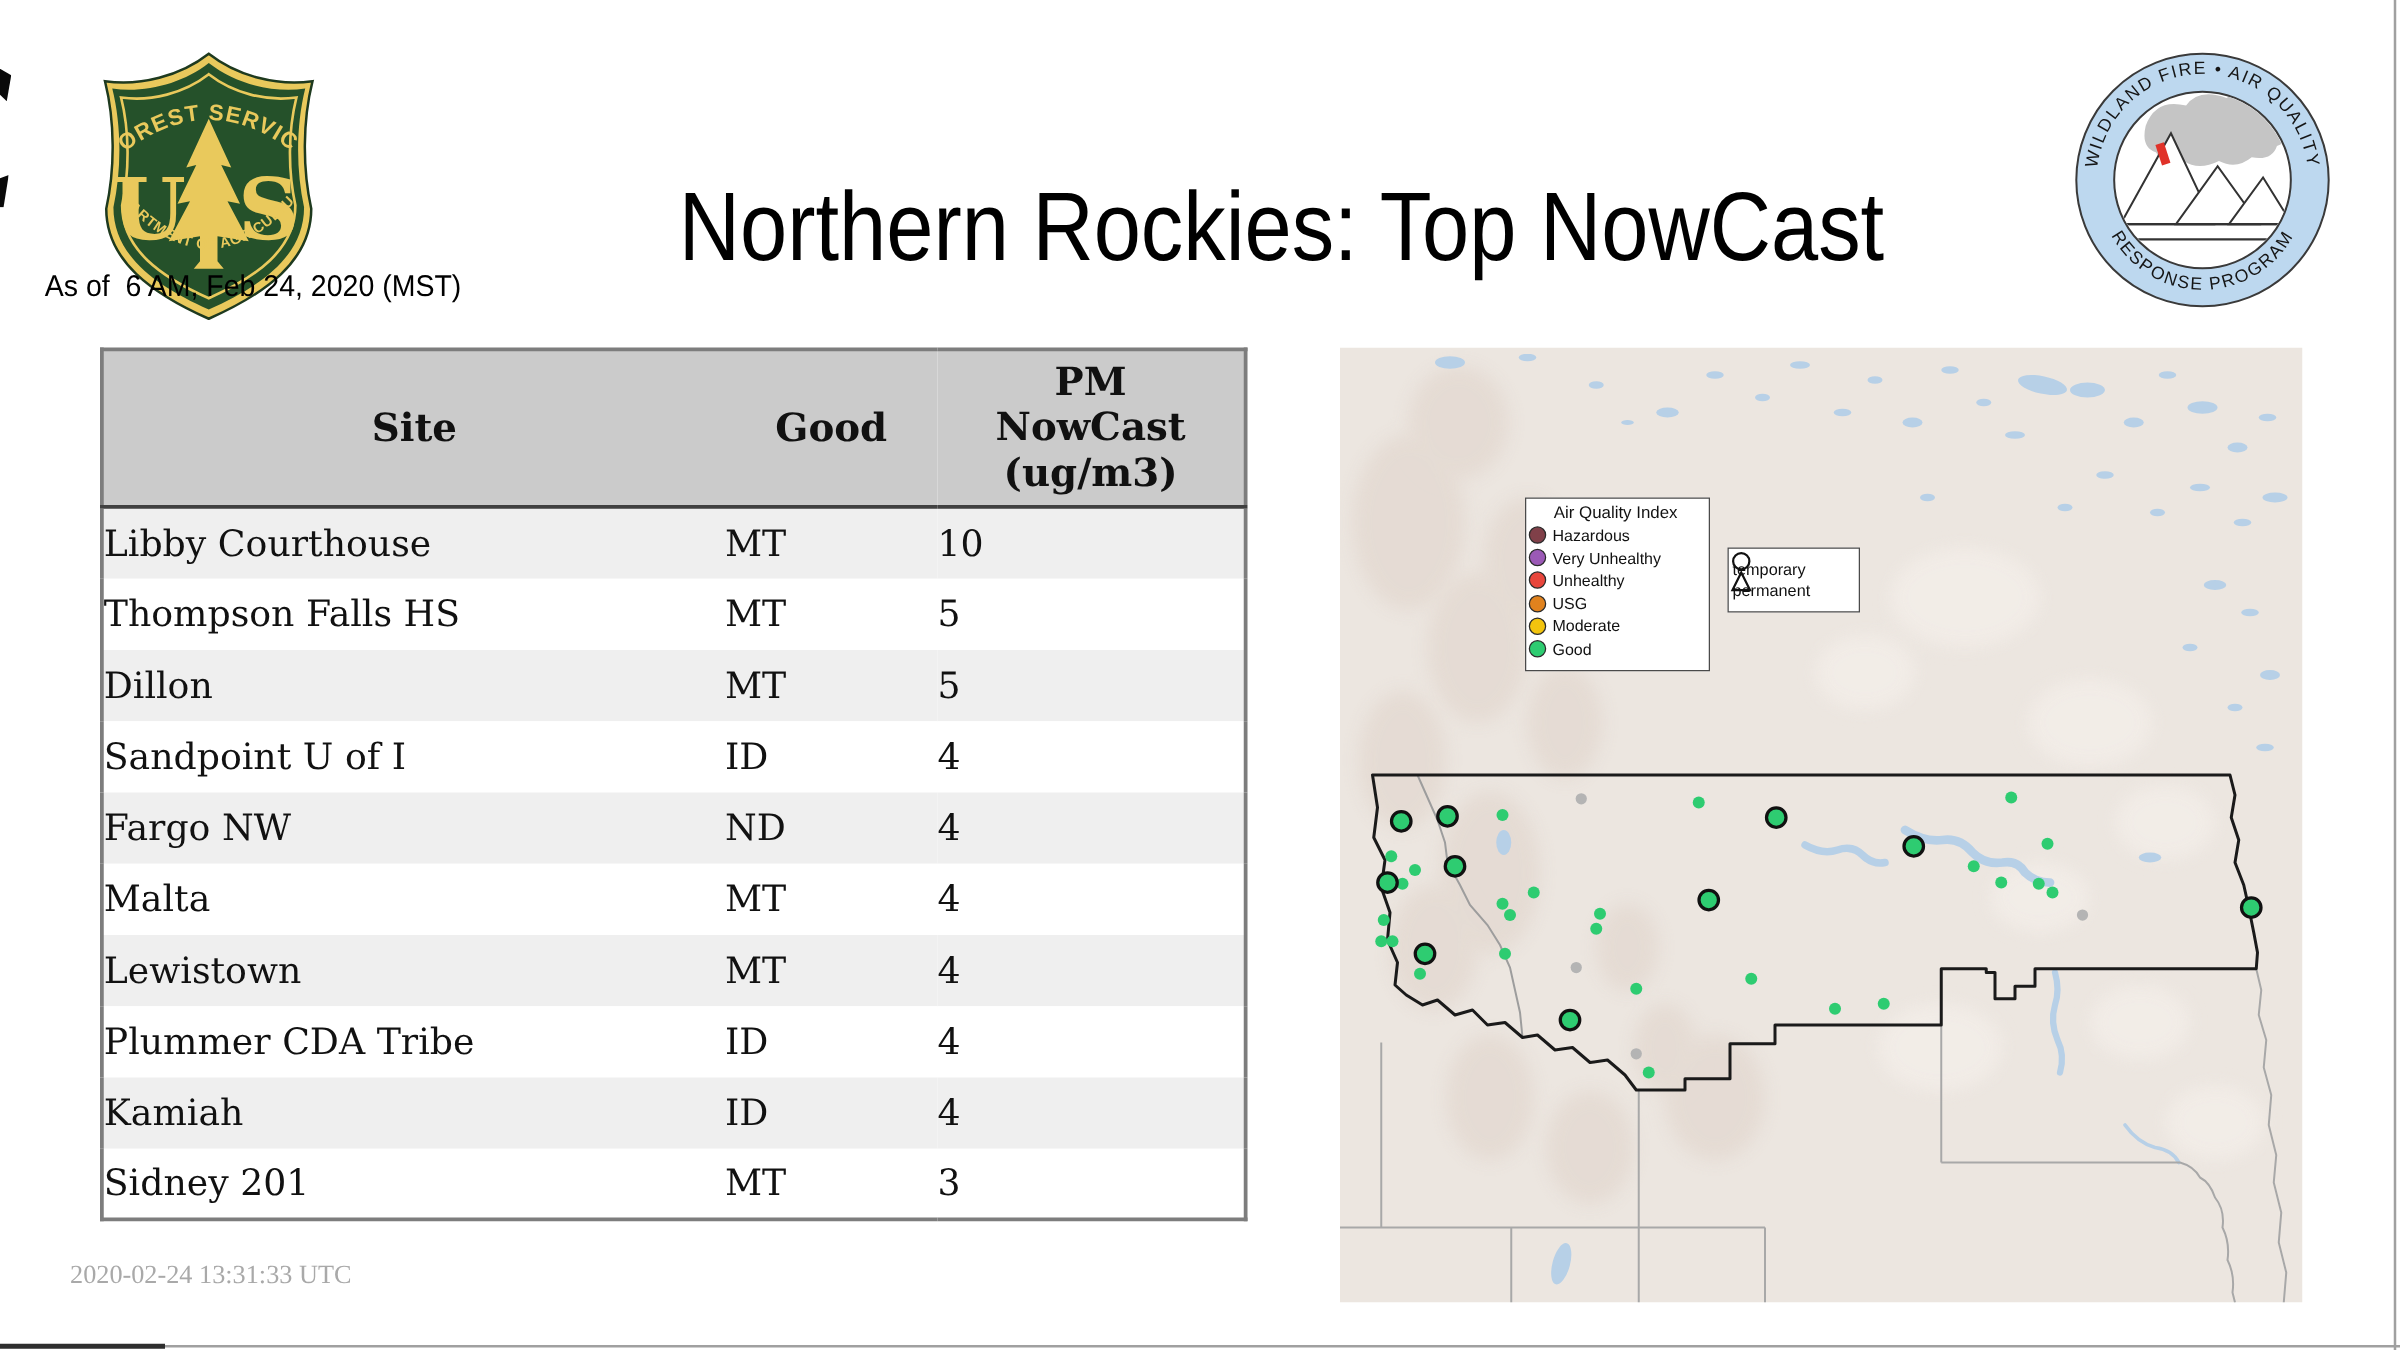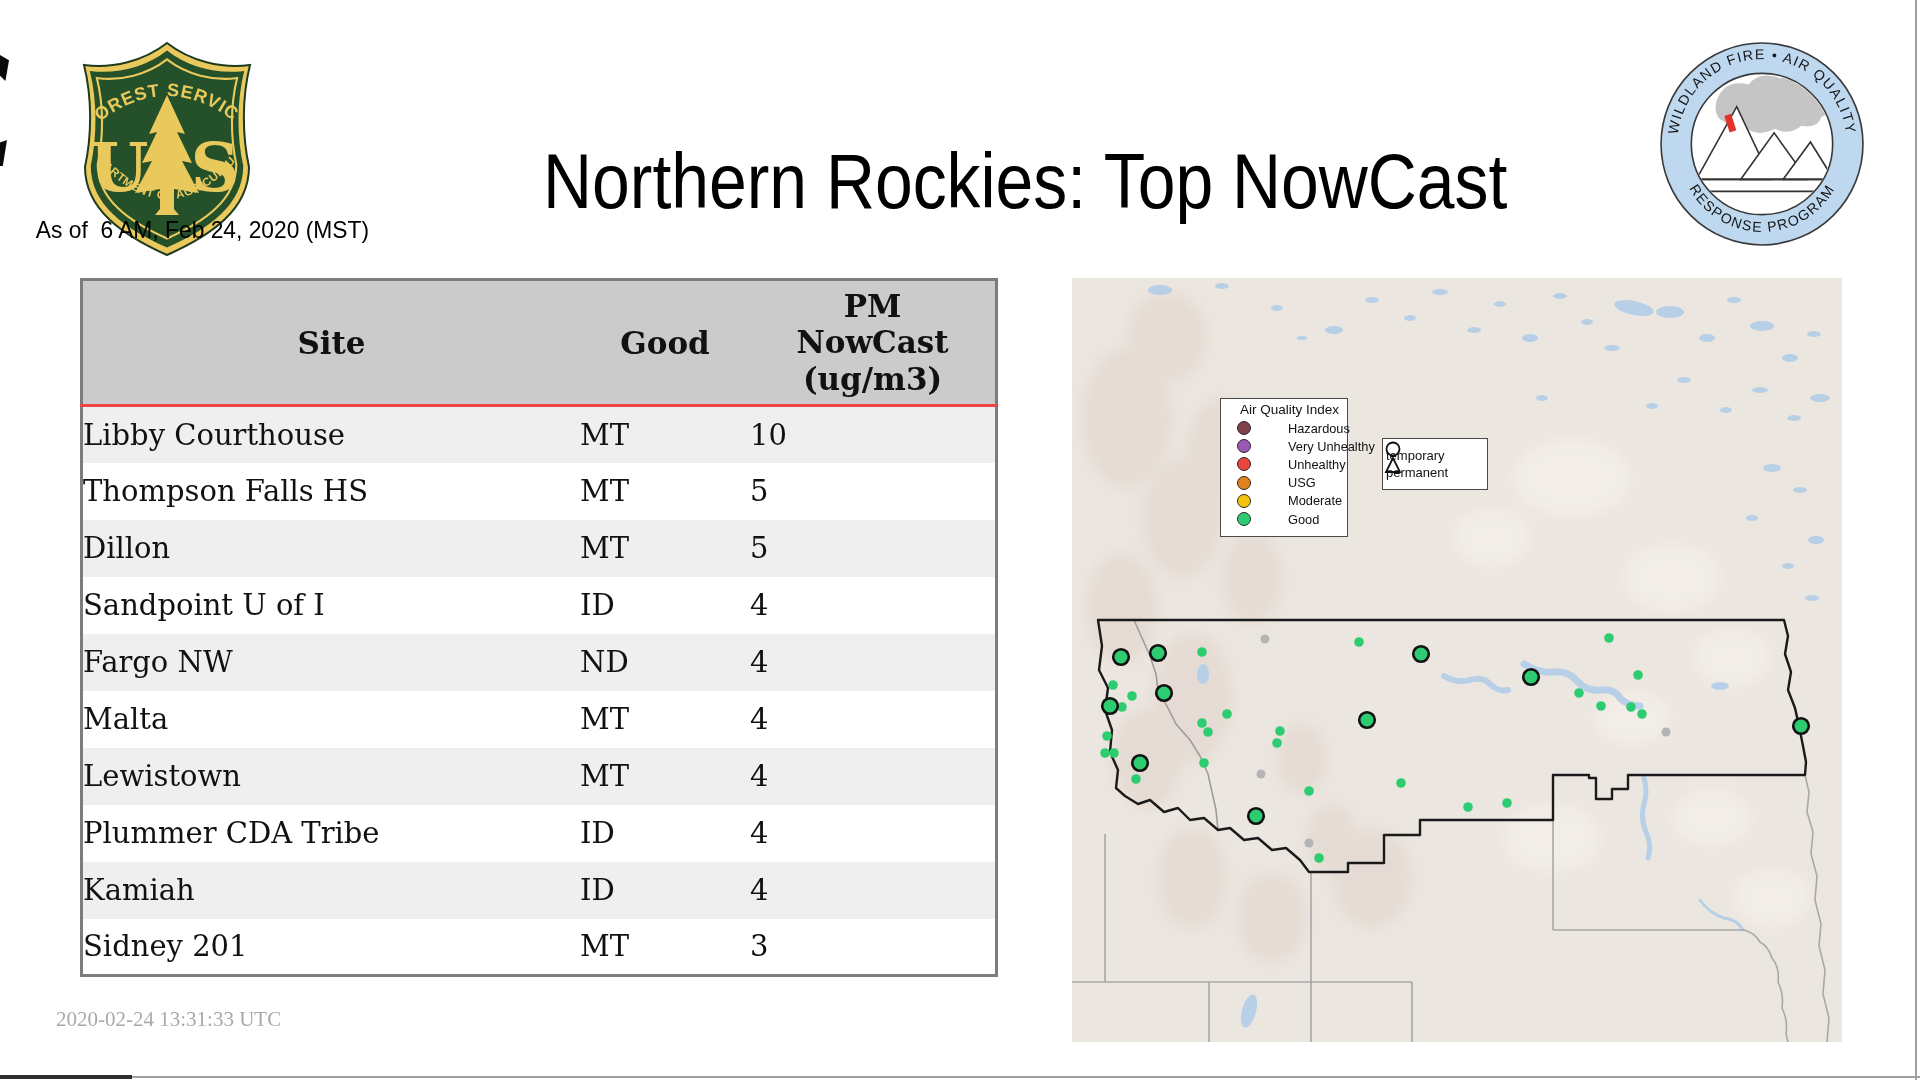--- a/index.html
+++ b/index.html
@@ -10,40 +10,40 @@
   
   .title{left:0;right:0;top:64px;text-align:center;font-size:78px;color:#000;line-height:1.0;white-space:pre;padding-left:44px;}
   .title-inner{display:inline-block;transform:scaleX(.87);transform-origin:50% 50%;}
   .subtitle{left:0;right:0;top:188px;text-align:left;font-size:24px;color:#000;white-space:pre;}
   .subtitle-inner{display:inline-block;transform:scaleX(.95);transform-origin:50% 50%;}
 
   
   .aq-table{left:80px;top:278px;width:912px;border-collapse:collapse;table-layout:fixed;
             font-family:"DejaVu Serif","Liberation Serif",serif;border:3px solid #7d7d7d;}
   .aq-table th{background:#cbcbcb;font-weight:bold;font-size:31px;color:#111;
-               border-bottom:3px solid #ef4444;vertical-align:middle;padding:0;}
+               border-bottom:3px solid #404040;vertical-align:middle;padding:0;}
   .aq-table thead tr{height:126px;}
   .aq-table td{font-size:29px;color:#111;vertical-align:middle;padding:0;}
   .aq-table tbody tr{height:57px;}
   .aq-table tbody tr:nth-child(odd){background:#efefef;}
   .aq-table tbody tr:nth-child(even){background:#ffffff;}
   .col-site{width:497px;}
   .col-state{width:170px;}
   .col-pm{width:245px;}
   .pm-head{max-width:170px;margin:0 auto;line-height:1.18;}
 
   .timestamp{left:56px;top:1007px;font-size:21px;color:#a9a9a9;font-family:Liberation Serif, serif;}
 
   
   .map{left:1072px;top:278px;width:770px;height:764px;}
   .map svg{position:absolute;left:0;top:0;}
-  .aqi-legend{position:absolute;left:148px;top:120px;width:128px;height:139px;background:#fff;
-              border:1.5px solid #4a4a4a;box-sizing:border-box;padding:3px 5px 0 16px;}
+  .aqi-legend{position:absolute;left:148px;top:120px;width:148px;height:139px;background:#fff;
+              border:1.5px solid #4a4a4a;box-sizing:border-box;padding:3px 5px 0 2px;}
   .aqi-legend-title{font-size:13.5px;color:#111;text-align:center;margin-bottom:2px;}
-  .leg-row{display:flex;align-items:center;height:18.2px;gap:32px;}
+  .leg-row{display:flex;align-items:center;height:18.2px;}
   .leg-dot{width:12px;height:12px;border-radius:50%;border:1.6px solid #2b2b2b;margin-right:5px;flex:0 0 auto;}
   .leg-label{font-size:12.8px;color:#111;white-space:nowrap;}
   .mk-legend{position:absolute;left:310px;top:160px;width:106px;height:52px;background:#fff;
              border:1.5px solid #4a4a4a;box-sizing:border-box;display:flex;align-items:center;padding:2px 3px;}
   .mk-labels{font-size:13px;color:#111;line-height:17px;}
 
   
   .edge-right{left:1915px;top:0;width:2px;height:1080px;background:#a0a0a0;}
   .edge-bottom{left:0;top:1076px;width:1920px;height:2px;background:#a0a0a0;}
   .edge-bottom-dark{left:0;top:1075px;width:132px;height:4px;background:#2e2e2e;}

